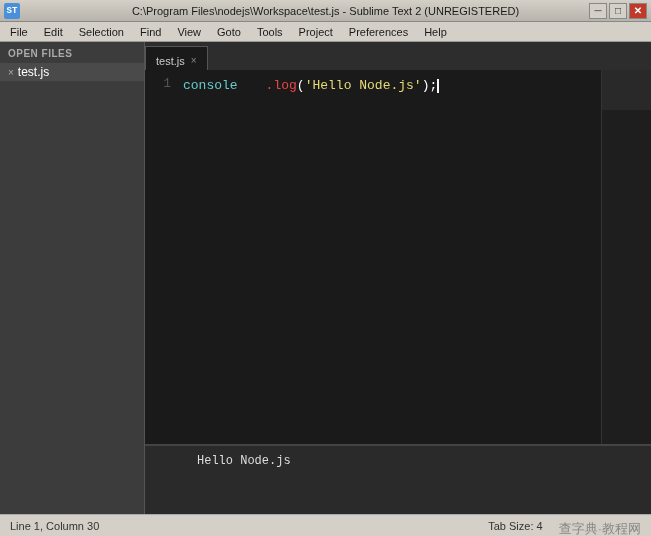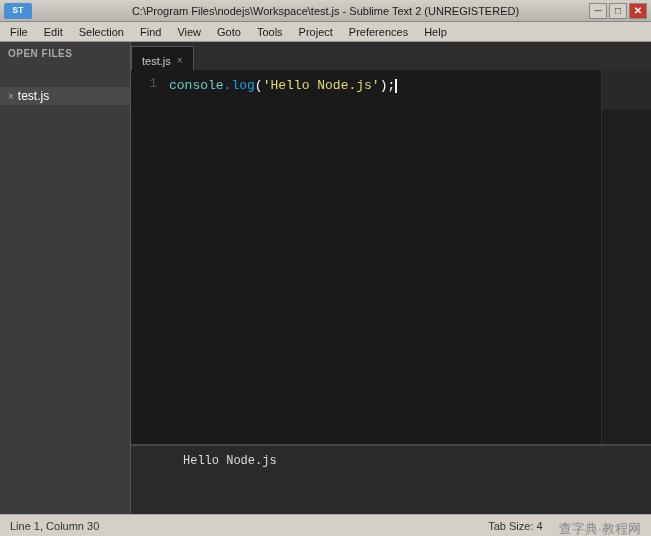--- a/index.html
+++ b/index.html
@@ -19,21 +19,21 @@
       background: linear-gradient(to bottom, #d4d0c8, #b8b4ac);
       height: 22px;
       display: flex;
       align-items: center;
       padding: 0 4px;
       border-bottom: 1px solid #888;
       position: relative;
       flex-shrink: 0;
     }
     #title-bar-icon {
-      width: 28px;
+      width: 16px;
       height: 16px;
       margin-right: 4px;
       background: #4a90d9;
       border-radius: 2px;
       display: flex;
       align-items: center;
       justify-content: center;
       font-size: 10px;
       color: white;
       font-weight: bold;
@@ -94,27 +94,26 @@
 
     
     #main-content {
       display: flex;
       flex: 1;
       overflow: hidden;
     }
 
     
     #sidebar {
-      width: 131px;
+      width: 145px;
       background: #3c3c3c;
       display: flex;
       flex-direction: column;
       flex-shrink: 0;
       border-right: 1px solid #555;
-      gap: 24px;
     }
     #open-files-label {
       padding: 6px 8px 4px 8px;
       font-family: Arial, sans-serif;
       font-size: 10px;
       color: #aaa;
       letter-spacing: 0.5px;
       font-weight: bold;
     }
     .sidebar-file-item {
@@ -197,21 +196,21 @@
       flex: 1;
       padding: 6px 8px;
       font-size: 13px;
       line-height: 1.5;
       overflow: auto;
     }
 
     
     .code-line { display: block; white-space: pre; }
     .kw-console { color: #66cccc; }
-    .kw-log { color: #0ea5e9; }
+    .kw-log { color: #ef4444; margin-left: 28px; }
     .kw-paren { color: #ffffff; }
     .kw-string { color: #e6db74; }
     .kw-semicolon { color: #ffffff; }
     .cursor-caret {
       display: inline-block;
       width: 2px;
       height: 14px;
       background: #f8f8f2;
       vertical-align: text-bottom;
       animation: blink 1s step-end infinite;

